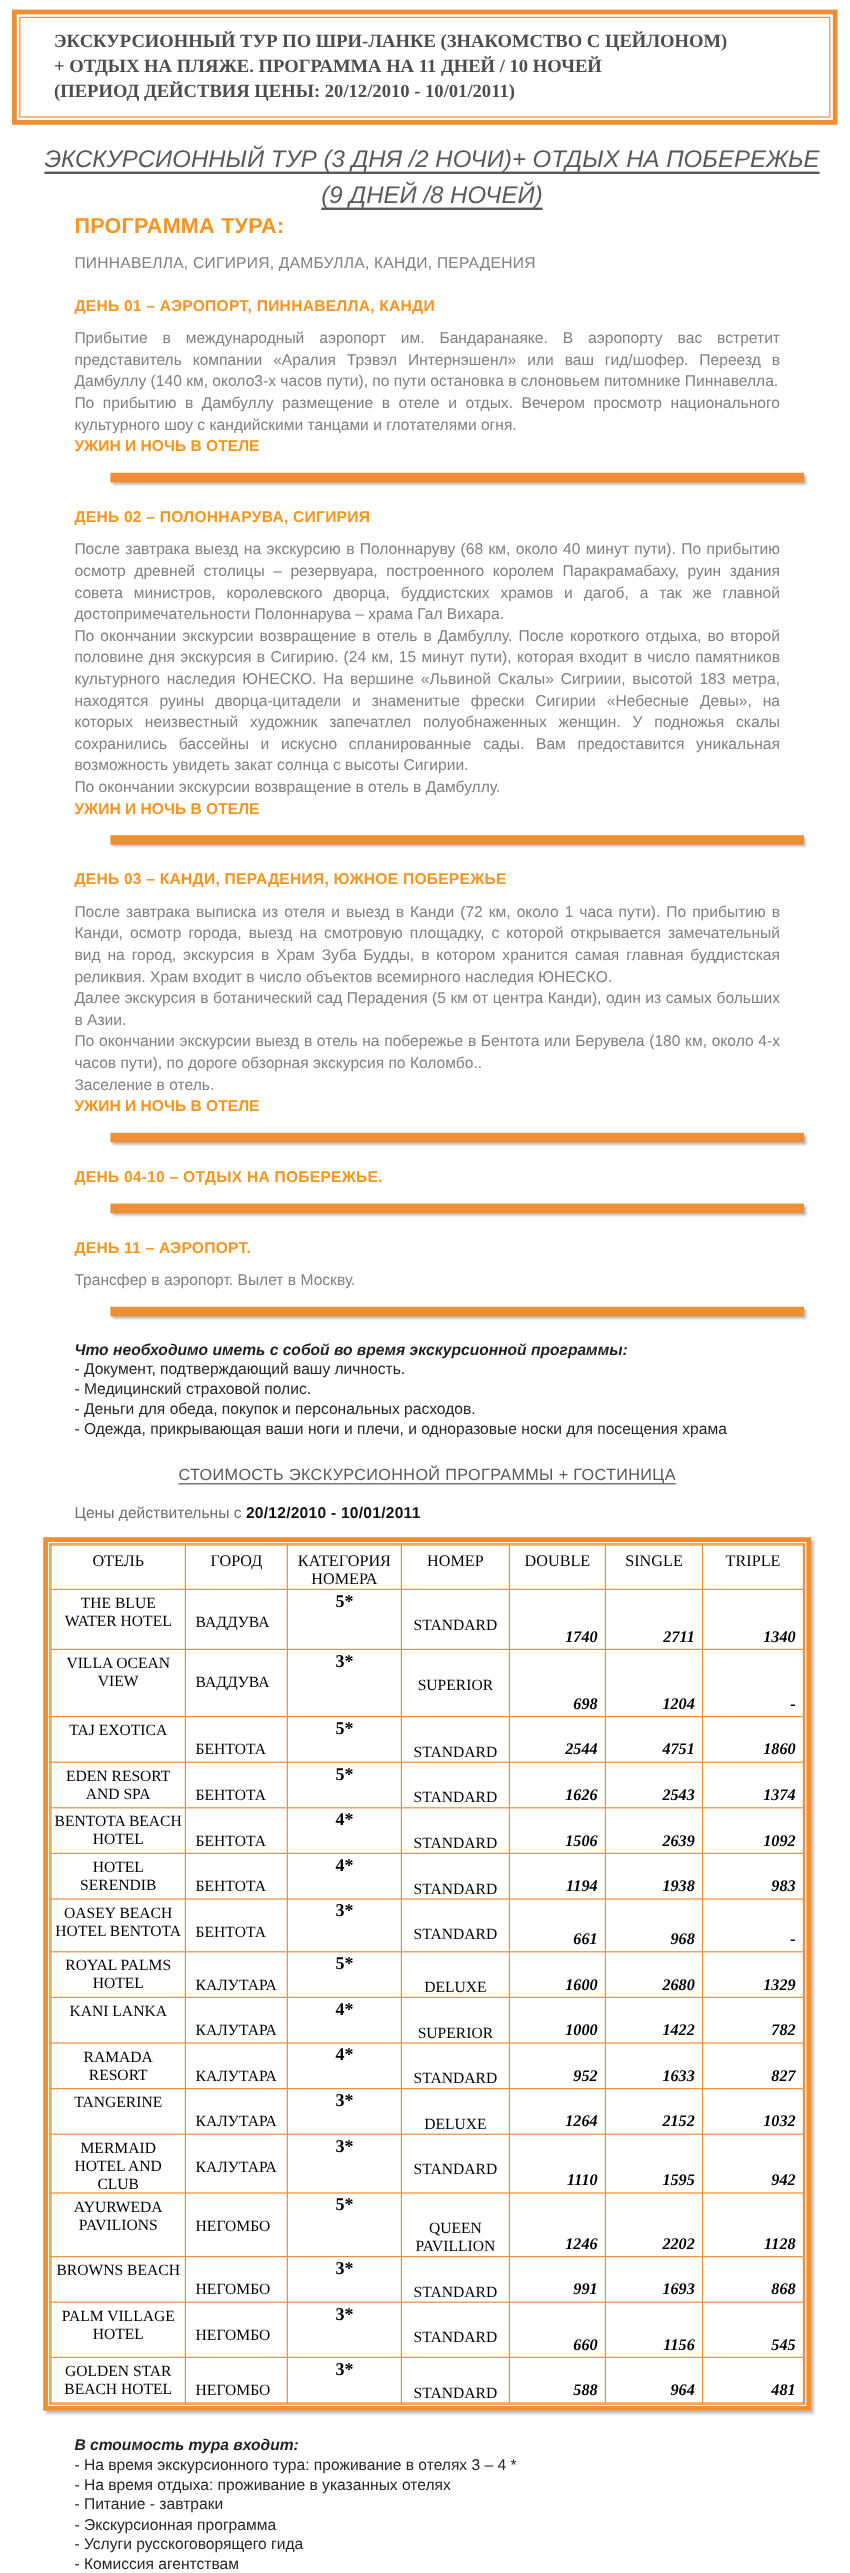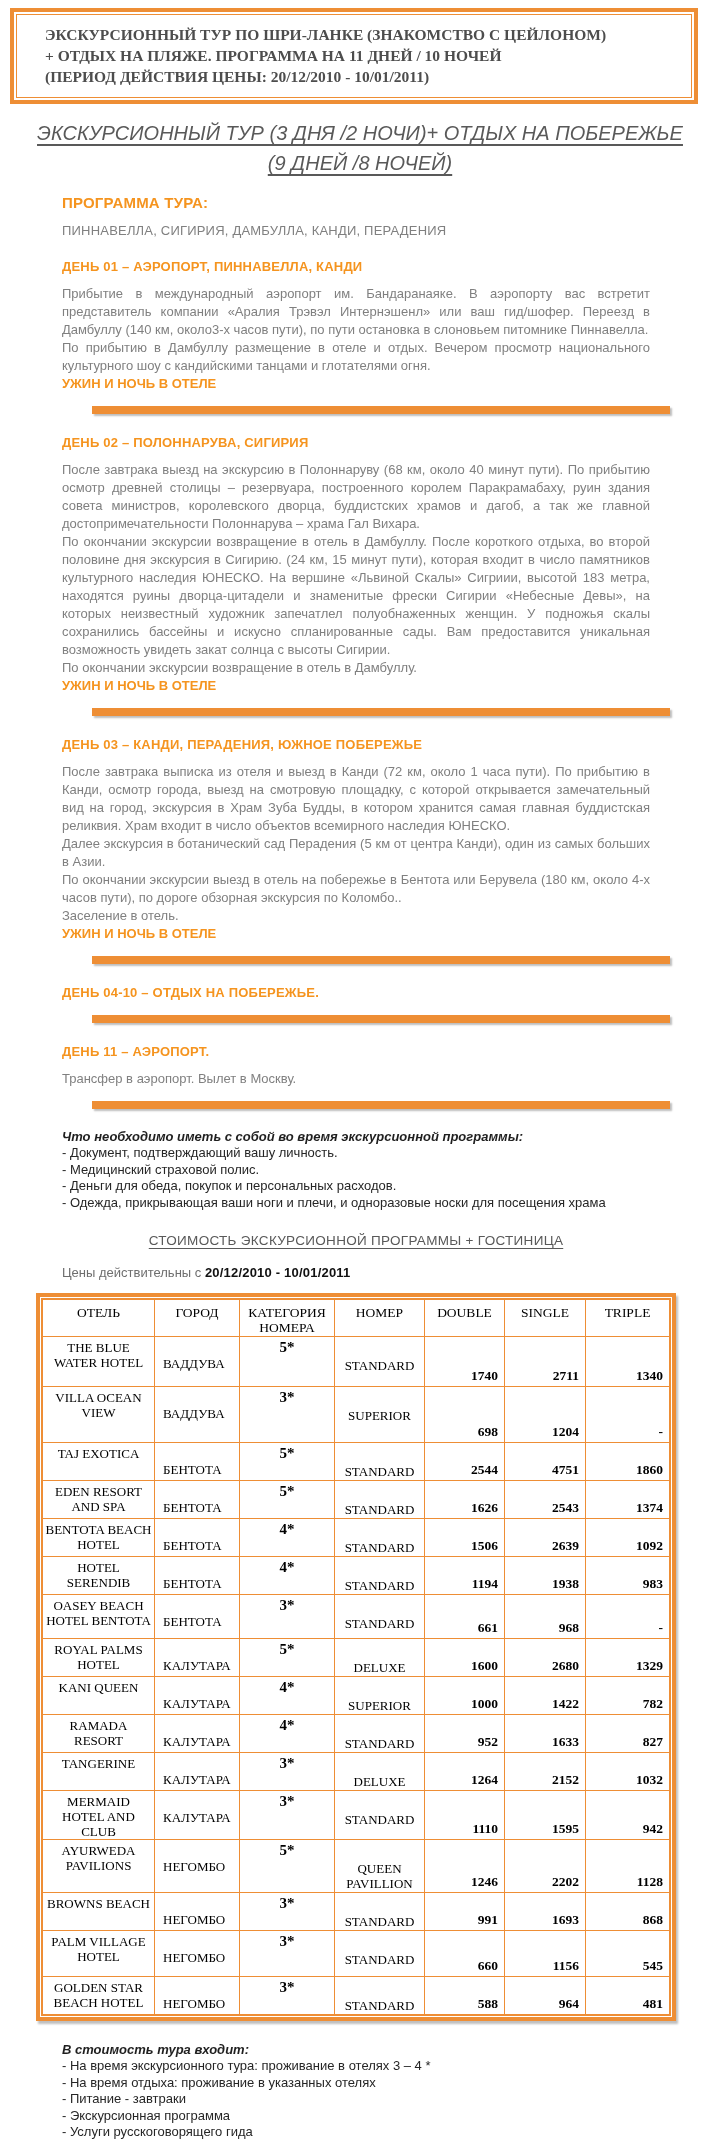--- a/index.html
+++ b/index.html
@@ -21,21 +21,21 @@
   .header-line{font-family:"Liberation Serif",serif;font-weight:bold;font-size:15.5px;line-height:21px;color:#4D4D4D;}
 
   
   .main-title{margin-top:14px;text-align:center;font-style:italic;color:var(--c-title);
     font-size:20px;line-height:30px;padding-left:12px;}
   .main-title span{text-decoration:underline;text-underline-offset:4px;}
 
   .content{padding:0 58px 0 62px;}
 
   .orange{color:var(--c-orange);font-weight:bold;}
-  .program-label{margin-top:16px;font-size:15px;letter-spacing:.2px;}
+  .program-label{margin-top:0;font-size:18px;letter-spacing:.2px;}
   .route{margin-top:12px;color:var(--c-gray);font-size:13px;letter-spacing:.2px;}
 
   .day-section{margin-top:20px;}
   .day-title{font-size:13px;letter-spacing:.2px;line-height:18px;}
   .day-body{margin-top:9px;}
   .day-par{color:var(--c-gray);font-size:13px;line-height:18px;text-align:justify;}
   .day-note{font-size:13px;line-height:18px;}
   .divider{height:8px;background:var(--c-border);margin:13px 0 0 30px;width:578px;
     box-shadow:2px 2px 2px #bdbdbd;}
 
@@ -55,21 +55,21 @@
   table.price{border-collapse:collapse;width:100%;table-layout:fixed;
     font-family:"Liberation Serif",serif;}
   table.price th,table.price td{border:1px solid var(--c-border);overflow:hidden;}
   table.price th{font-weight:normal;font-size:13.5px;line-height:15px;text-align:center;
     vertical-align:top;padding-top:5px;color:#000;}
   thead tr{height:36px;}
   td.c-hotel{text-align:center;vertical-align:top;font-size:13px;line-height:15px;padding:3px 2px 0;}
   td.c-city{text-align:left;vertical-align:top;font-size:13px;padding:19px 2px 0 8px;}
   td.c-cat{text-align:center;vertical-align:top;font-weight:bold;font-size:15px;padding-top:2px;}
   td.c-room{text-align:center;vertical-align:top;font-size:13px;line-height:15px;padding-top:21px;}
-  td.c-price{text-align:right;vertical-align:bottom;font-weight:bold;font-size:13.5px;padding:0 6px 2px 0;}
+  td.c-price{text-align:right;vertical-align:bottom;font-weight:bold;font-size:13.5px;padding:0 6px 2px 0;font-style:italic;}
   tbody tr:nth-child(1){height:50px}
   tbody tr:nth-child(2){height:56px}
   tbody tr:nth-child(3){height:26px}
   tbody tr:nth-child(4){height:32px}
   tbody tr:nth-child(5){height:32px}
   tbody tr:nth-child(6){height:33px}
   tbody tr:nth-child(7){height:44px}
   tbody tr:nth-child(8){height:32px}
   tbody tr:nth-child(9){height:26px}
   tbody tr:nth-child(10){height:32px}
@@ -256,21 +256,21 @@
               <tr>
                 <td class="c-hotel">ROYAL PALMS HOTEL</td>
                 <td class="c-city">КАЛУТАРА</td>
                 <td class="c-cat">5*</td>
                 <td class="c-room">DELUXE</td>
                 <td class="c-price">1600</td>
                 <td class="c-price">2680</td>
                 <td class="c-price">1329</td>
               </tr>
               <tr>
-                <td class="c-hotel">KANI QUEEN</td>
+                <td class="c-hotel">KANI LANKA</td>
                 <td class="c-city">КАЛУТАРА</td>
                 <td class="c-cat">4*</td>
                 <td class="c-room">SUPERIOR</td>
                 <td class="c-price">1000</td>
                 <td class="c-price">1422</td>
                 <td class="c-price">782</td>
               </tr>
               <tr>
                 <td class="c-hotel">RAMADA RESORT</td>
                 <td class="c-city">КАЛУТАРА</td>

